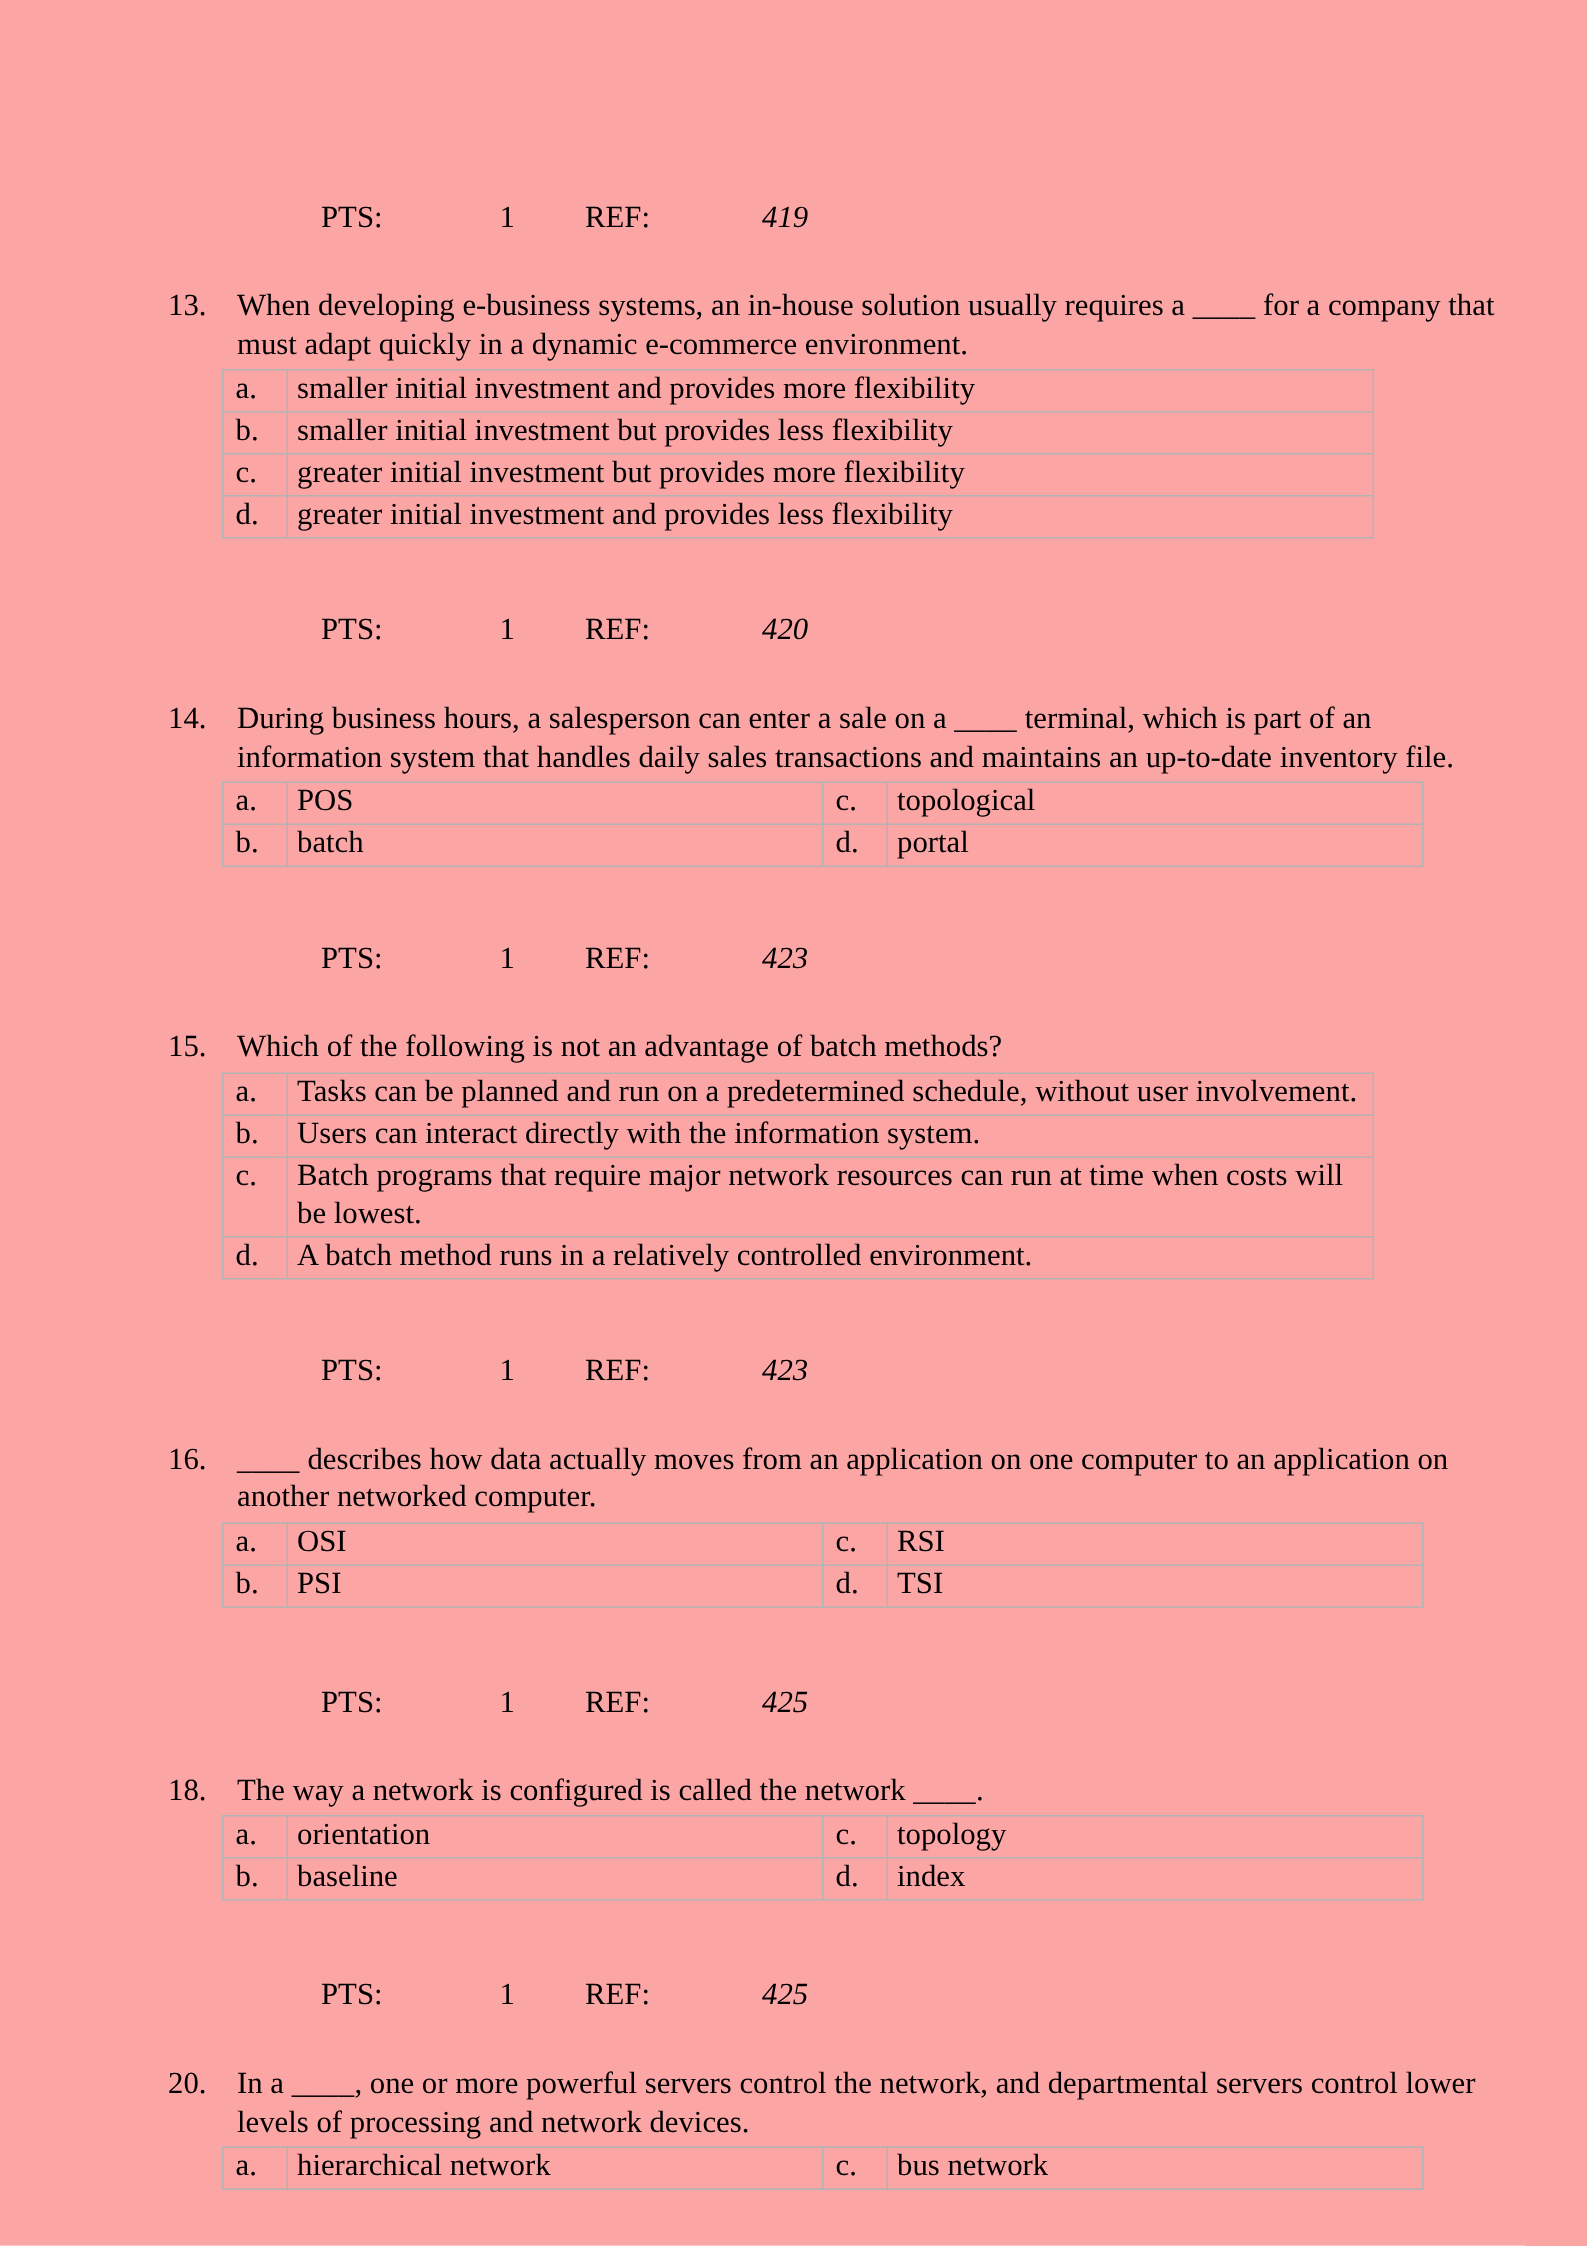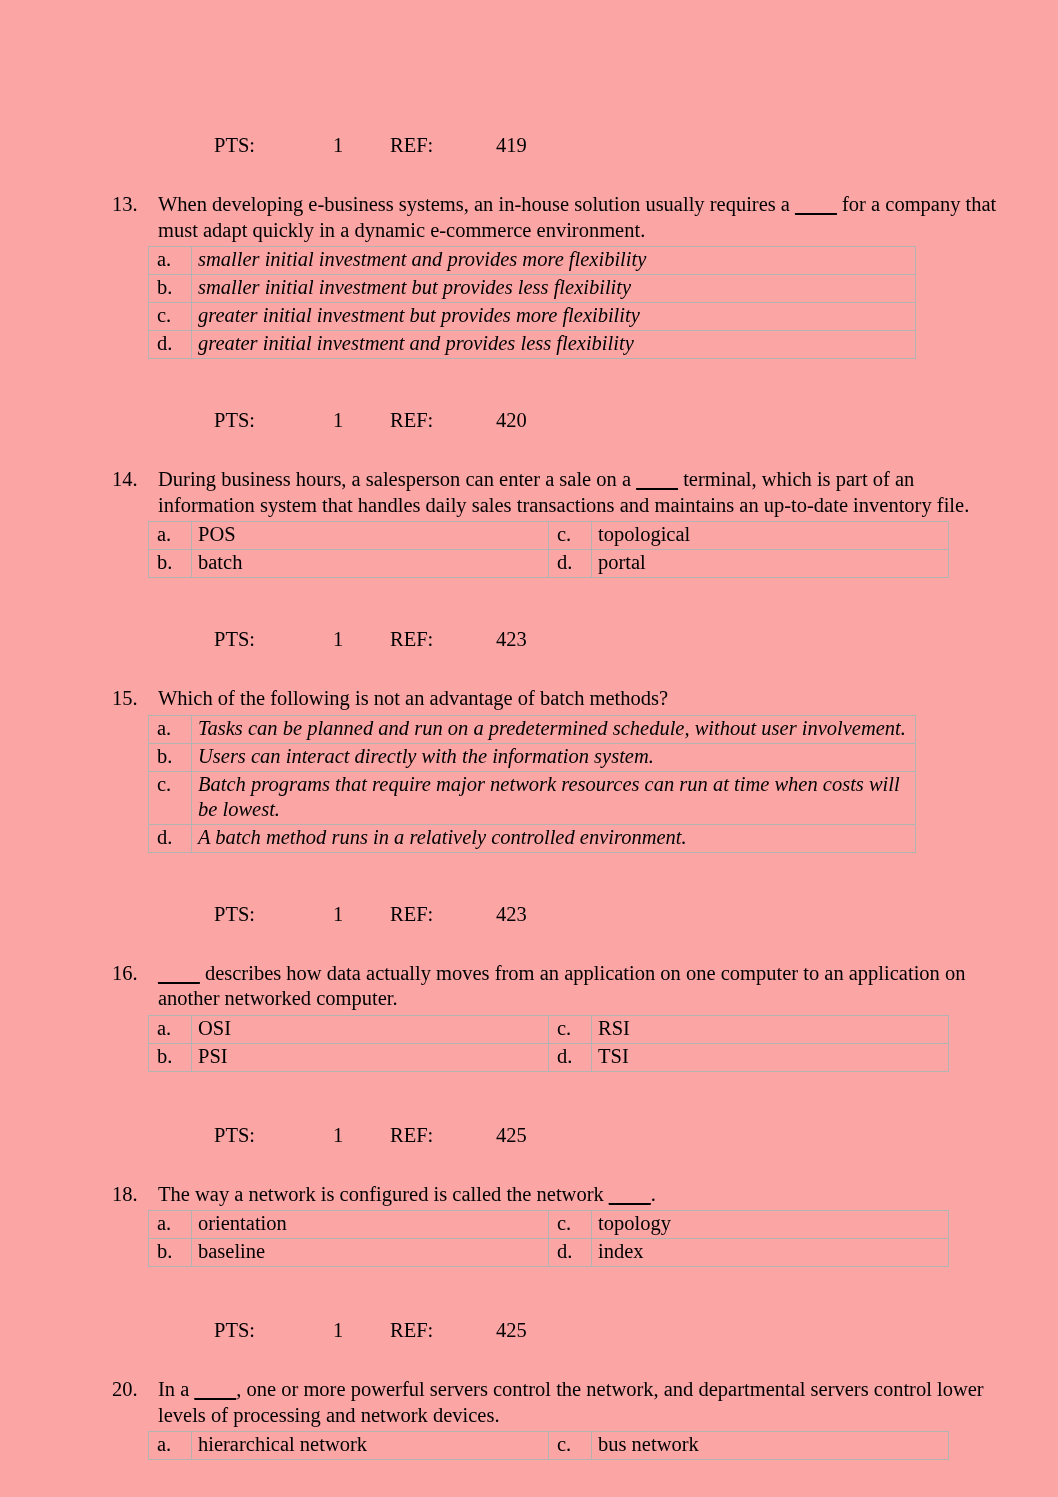--- a/index.html
+++ b/index.html
@@ -29,21 +29,21 @@
   .pts-line {
     position: relative;
     height: 30px;
     font-size: 20.5px;
     line-height: 30px;
     white-space: nowrap;
   }
   .pts-line .lbl-pts   { position: absolute; left: 214px; }
   .pts-line .val-pts   { position: absolute; left: 333px; }
   .pts-line .lbl-ref   { position: absolute; left: 390px; }
-  .pts-line .val-ref   { position: absolute; left: 496px; }
+  .pts-line .val-ref   { position: absolute; left: 508px; font-style: italic; }
 
   
   .question {
     position: relative;
   }
   .q-head {
     position: relative;
     padding-left: 158px;
     padding-right: 91px;
     font-size: 20.5px;
@@ -54,21 +54,20 @@
   .q-num {
     position: absolute;
     left: 112px;
     top: 0;
     width: 40px;
     text-align: left;
     font-size: 20.5px;
     line-height: 25.5px;
   }
   .blank {
-    text-decoration: underline;
     letter-spacing: 0.2px;
     text-align: right;
   }
 
   
   .opts {
     border-collapse: collapse;
     table-layout: fixed;
     margin-left: 148px;
     margin-top: 3px;
@@ -89,21 +88,21 @@
     padding-left: 8px;
     padding-right: 4px;
     text-align: left;
   }
   .opts td.txt {
     white-space: normal;
   }
 
   
   .opts.one   { width: 754px; }
-  .opts.one td.txt { width: 714px; font-style: italic; }
+  .opts.one td.txt { width: 714px; }
 
   
   .opts.one.overflow td.txt {
     white-space: nowrap;
     overflow: visible;
   }
 
   
   .opts.two   { width: 754px; }
   .opts.two td.ltr { width: 30px; }

